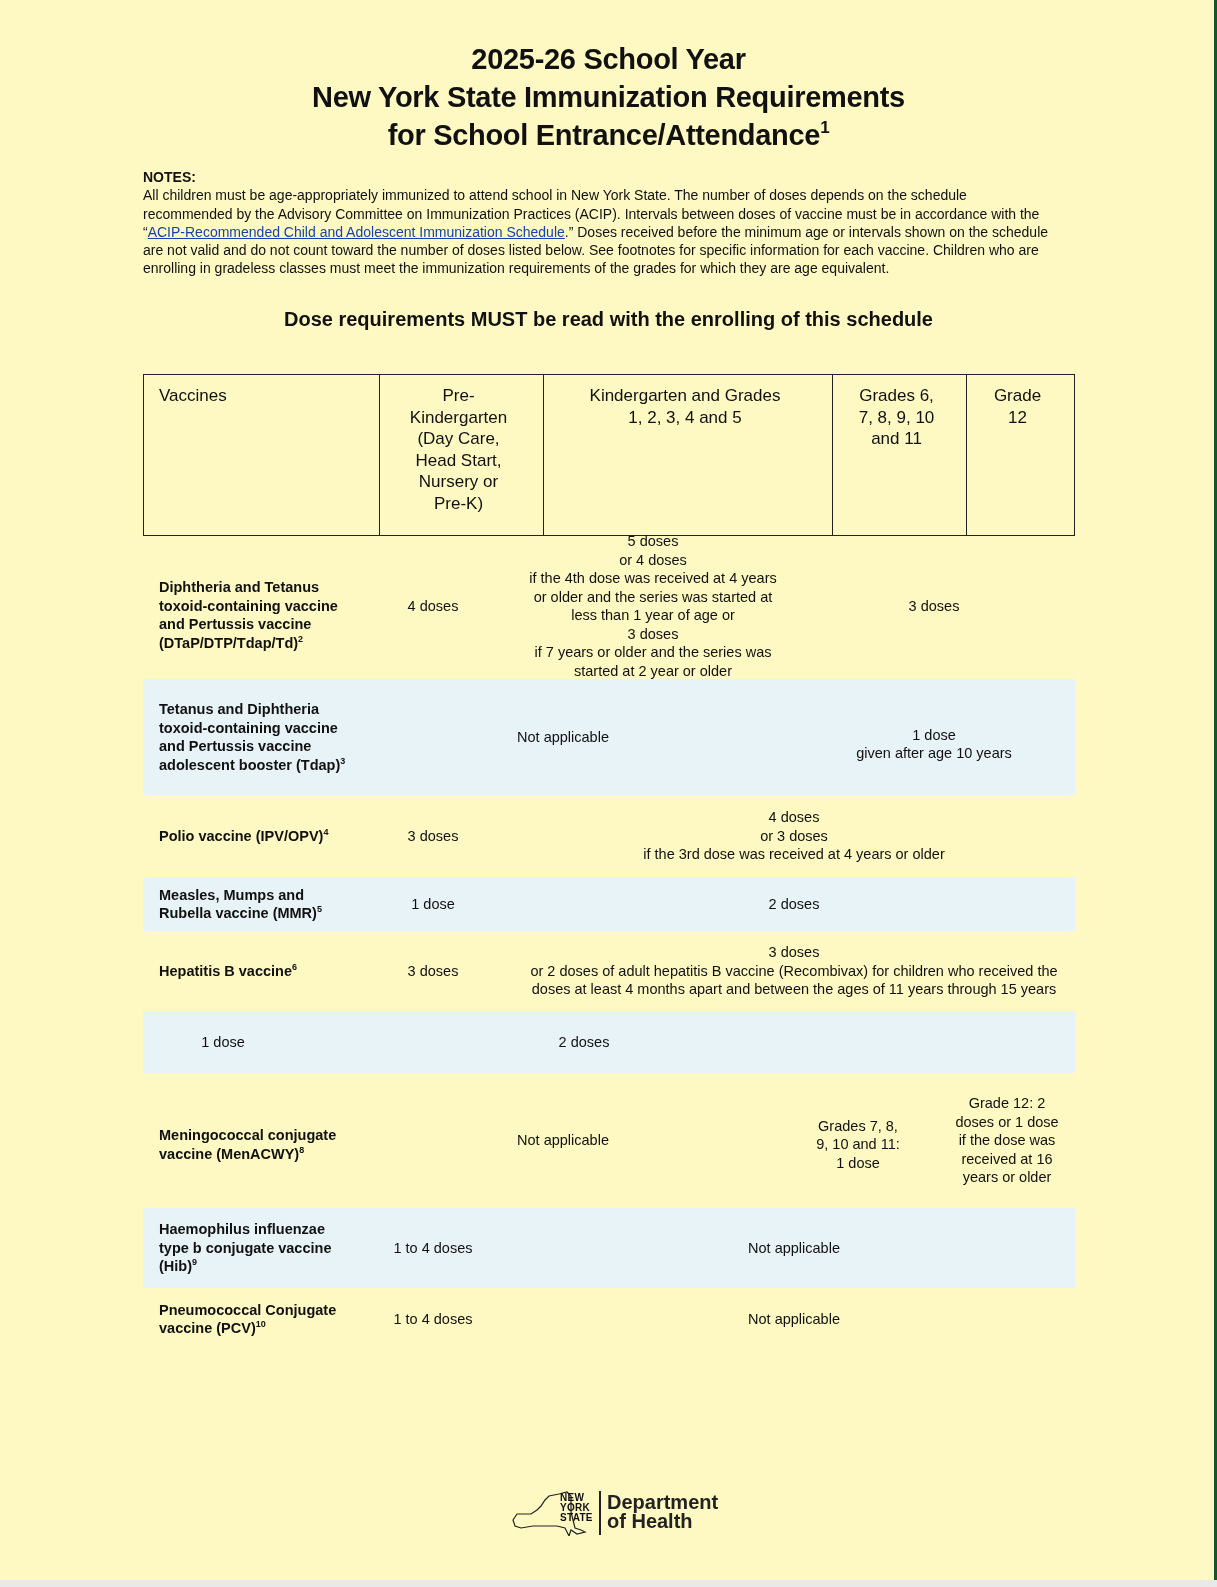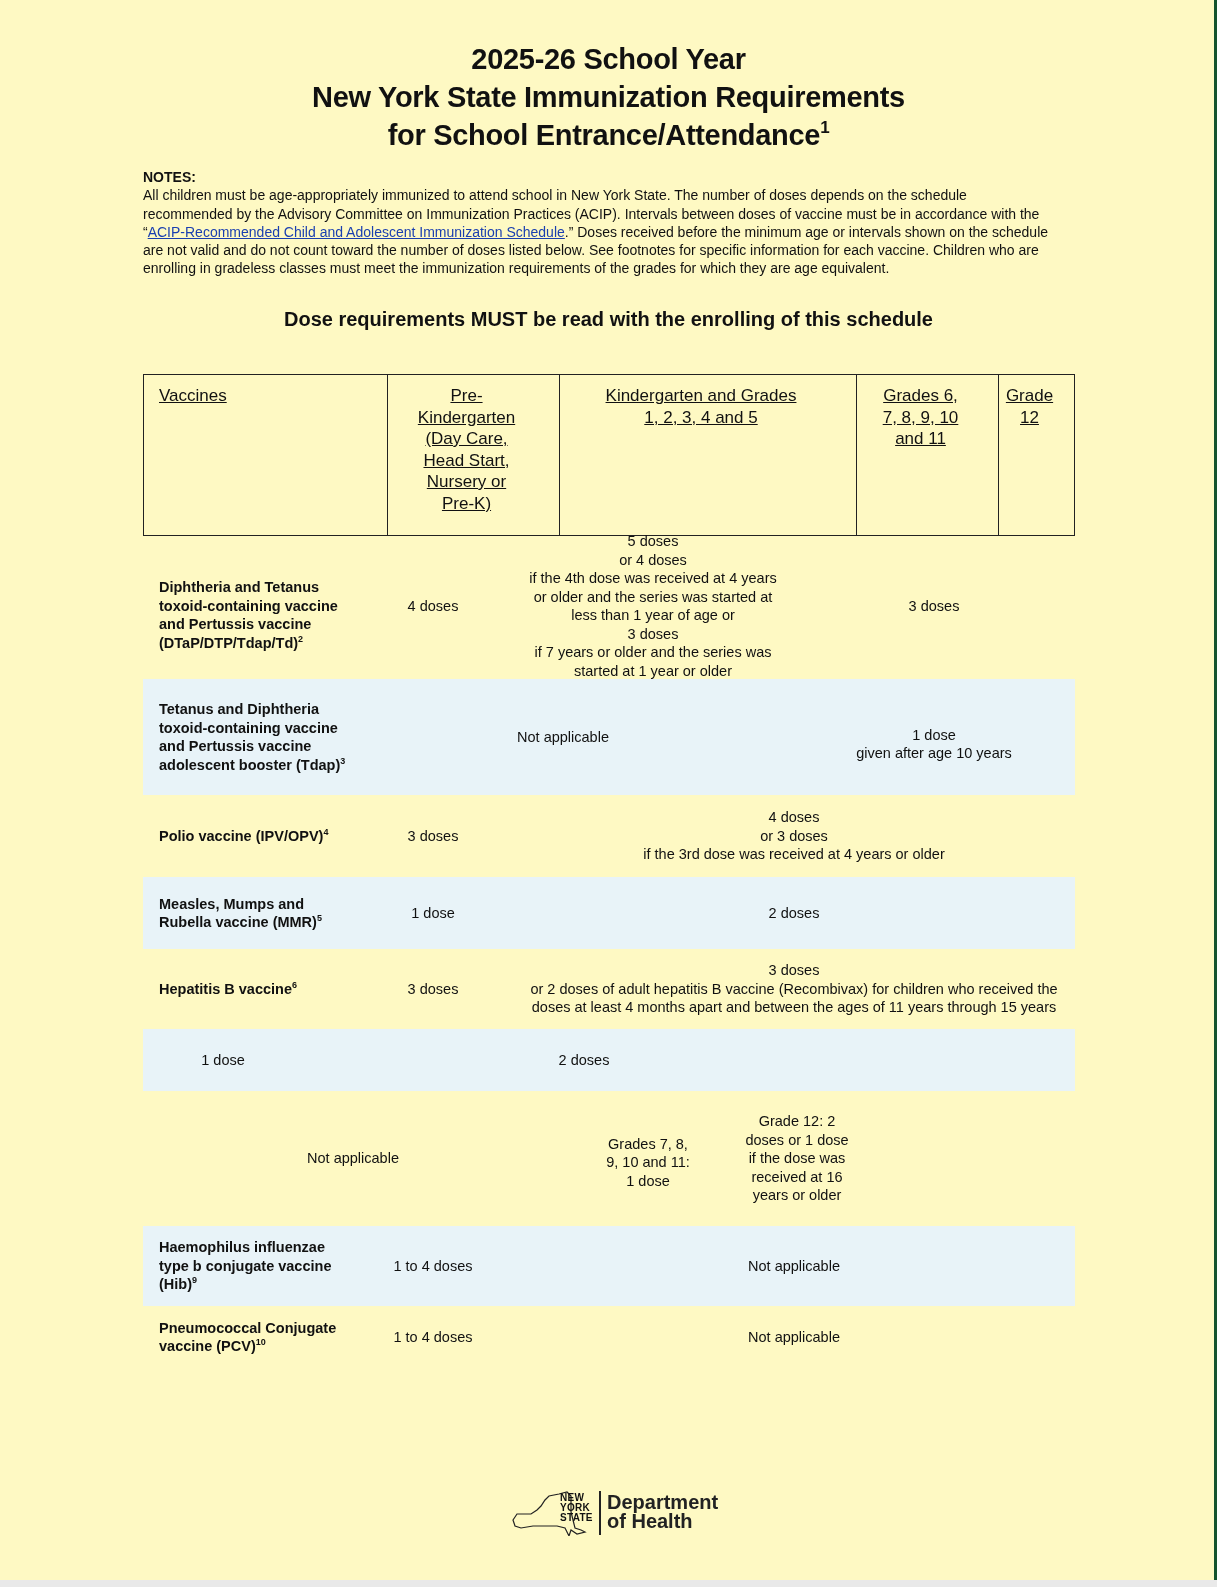--- a/index.html
+++ b/index.html
@@ -28,21 +28,21 @@
     position: absolute; left: 0; width: 1217px; text-align: center;
     top: 308px; font-size: 20px; font-weight: bold;
   }
   table.hdr {
     position: absolute; left: 143px; top: 374px;
     width: 932px; border-collapse: collapse;
     font-size: 17px; line-height: 21.5px;
   }
   table.hdr td {
     border: 1.5px solid #222; vertical-align: top; height: 150px;
-    padding: 10px 20px 0 6px; text-align: center; text-decoration: underline;
+    padding: 10px 12px 0 6px; text-align: center;
   }
   table.hdr td.c0 { text-align: left; padding-left: 15px; width: 208px; }
   table.hdr td.c1 { width: 145px; }
   table.hdr td.c2 { width: 270px; }
   table.hdr td.c3 { width: 115px; }
   .body {
     position: absolute; left: 143px; top: 533px; width: 932px;
     font-size: 14.5px; line-height: 18.5px;
   }
   .row { position: relative; display: flex; align-items: center; }
@@ -104,21 +104,21 @@
   <div class="body">
 
     <div class="row" style="height:146px">
       <div class="cell name" style="padding-top:18px"><span>Diphtheria and Tetanus toxoid-containing vaccine and Pertussis vaccine (DTaP/DTP/Tdap/Td)</span><sup>2</sup></div>
       <div class="cell b" style="width:160px">4 doses</div>
       <div class="cell" style="width:280px;padding:0 14px;box-sizing:border-box">
         <div class="b">5 doses</div>
         <div class="b">or 4 doses</div>
         <div>if the 4th dose was received at 4 years or older and the series was started at less than 1 year of age or</div>
         <div class="b">3 doses</div>
-        <div>if 7 years or older and the series was started at 1 year or older</div>
+        <div>if 7 years or older and the series was started at 2 year or older</div>
       </div>
       <div class="cell b" style="width:282px">3 doses</div>
     </div>
 
     <div class="row shade" style="height:116px">
       <div class="cell name"><span>Tetanus and Diphtheria toxoid-containing vaccine and Pertussis vaccine adolescent booster (Tdap)</span><sup>3</sup></div>
       <div class="cell b" style="width:440px;text-align:center;padding-right:20px;box-sizing:border-box">Not applicable</div>
       <div class="cell" style="width:282px;padding-top:14px">
         <div class="b">1 dose</div>
         <div>given after age 10 years</div>
@@ -128,41 +128,42 @@
     <div class="row" style="height:82px">
       <div class="cell name"><span>Polio vaccine (IPV/OPV)</span><sup>4</sup></div>
       <div class="cell b" style="width:160px">3 doses</div>
       <div class="cell" style="width:562px;padding:0 120px;box-sizing:border-box">
         <div class="b">4 doses</div>
         <div class="b">or 3 doses</div>
         <div>if the 3rd dose was received at 4 years or older</div>
       </div>
     </div>
 
-    <div class="row shade" style="height:72px">
+    <div class="row shade" style="height:54px">
       <div class="cell name"><span>Measles, Mumps and Rubella vaccine (MMR)</span><sup>5</sup></div>
       <div class="cell b" style="width:160px">1 dose</div>
       <div class="cell b" style="width:562px">2 doses</div>
     </div>
 
     <div class="row" style="height:80px">
       <div class="cell name"><span>Hepatitis B vaccine</span><sup>6</sup></div>
       <div class="cell b" style="width:160px">3 doses</div>
       <div class="cell" style="width:562px;padding:0 4px;box-sizing:border-box">
         <div class="b">3 doses</div>
         <div><span class="b">or 2 doses</span><span> of </span><span class="b">adult hepatitis B vaccine</span><span> (Recombivax) for children who received the doses at least 4 months apart and between the ages of 11 years through  15 years</span></div>
       </div>
     </div>
 
     <div class="row shade" style="height:62px">
       <div class="cell b" style="width:160px">1 dose</div>
       <div class="cell b" style="width:562px">2 doses</div>
     </div>
 
     <div class="row" style="height:135px">
+      <div class="cell name" style="padding-top:8px"><span>Meningococcal conjugate vaccine (MenACWY)</span><sup>8</sup></div>
       <div class="cell b" style="width:440px;padding-right:20px;box-sizing:border-box">Not applicable</div>
       <div class="cell b" style="width:150px;padding:0 40px 0 20px;box-sizing:border-box;padding-top:8px">Grades 7, 8, 9, 10 and 11: 1 dose</div>
       <div class="cell" style="width:132px;padding:0 12px 0 8px;box-sizing:border-box"><span class="b">Grade 12: 2 doses or 1 dose</span><span> if the dose was received at 16 years or older</span></div>
     </div>
 
     <div class="row shade" style="height:80px">
       <div class="cell name"><span>Haemophilus influenzae type b conjugate vaccine (Hib)</span><sup>9</sup></div>
       <div class="cell b" style="width:160px">1 to 4 doses</div>
       <div class="cell b" style="width:562px">Not applicable</div>
     </div>

